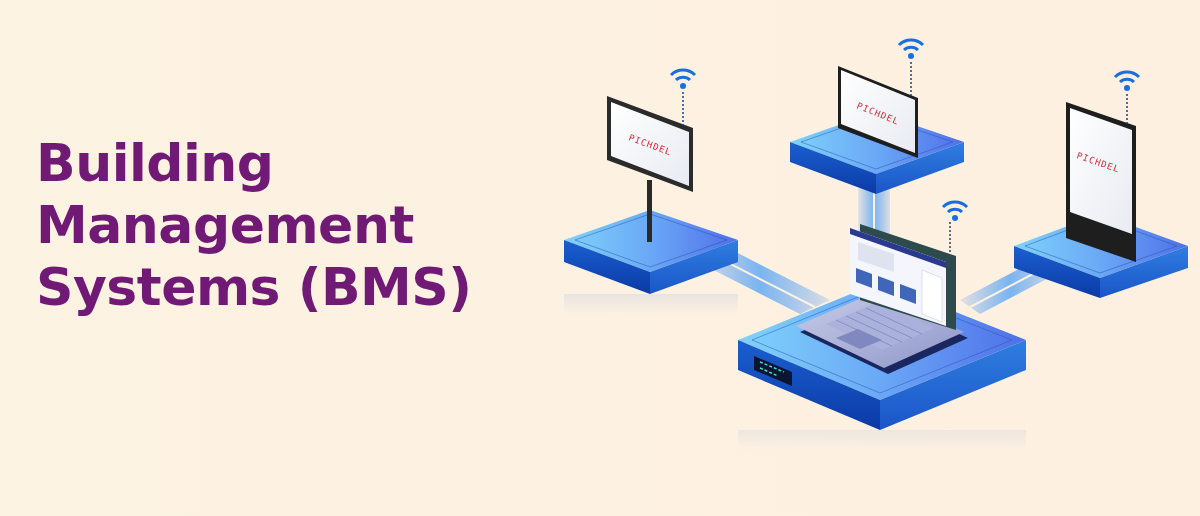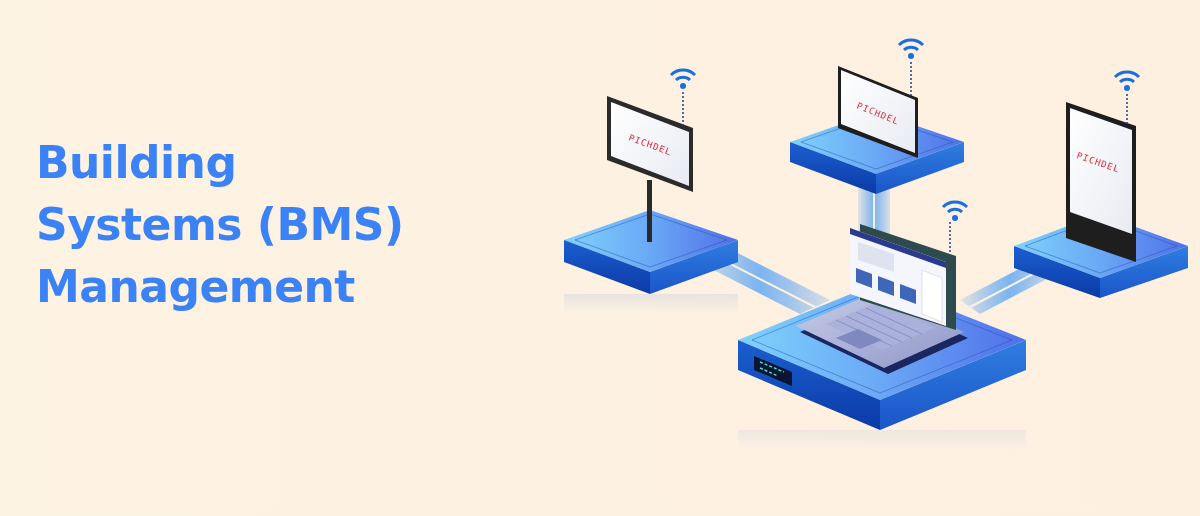--- a/index.html
+++ b/index.html
@@ -4,34 +4,34 @@
 <style>
   html, body { margin: 0; padding: 0; }
   body {
     width: 1200px; height: 516px; overflow: hidden; position: relative;
     background: linear-gradient(90deg, #fdf3e2 0%, #fdf1e1 50%, #fdf0e0 100%);
     font-family: "Liberation Sans", "DejaVu Sans", sans-serif;
   }
   .title {
     position: absolute; left: 36px; top: 132px;
     font-family: "DejaVu Sans", "Liberation Sans", sans-serif;
-    font-weight: bold; font-size: 44px; line-height: 62px; color: #3b82f6;
+    font-weight: bold; font-size: 52px; line-height: 62px; color: #701a75;
     letter-spacing: -0.5px; margin: 0;
   }
   .title span { display: block; }
   .illustration { position: absolute; left: 0; top: 0; width: 1200px; height: 516px; }
   .brand { font-family: "DejaVu Sans Mono", "Liberation Mono", monospace; font-size: 9px; fill: #e0283a; letter-spacing: 1px; }
 </style>
 </head>
 <body>
 
 <h1 class="title">
   <span>Building</span>
+  <span>Management</span>
   <span>Systems (BMS)</span>
-  <span>Management</span>
 </h1>
 
 <svg class="illustration" viewBox="0 0 1200 516" xmlns="http://www.w3.org/2000/svg">
   <defs>
     <linearGradient id="topGrad" x1="0" y1="0" x2="1" y2="0">
       <stop offset="0" stop-color="#7fd3fb"></stop>
       <stop offset="0.5" stop-color="#6aa8f6"></stop>
       <stop offset="1" stop-color="#4f6fe8"></stop>
     </linearGradient>
     <linearGradient id="sideL" x1="0" y1="0" x2="0" y2="1">

